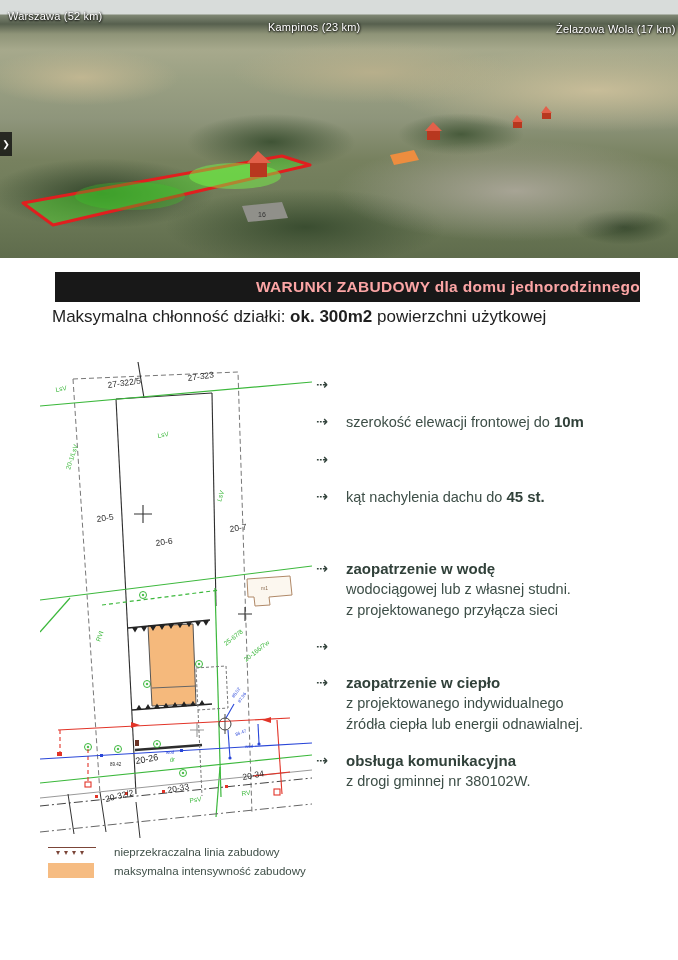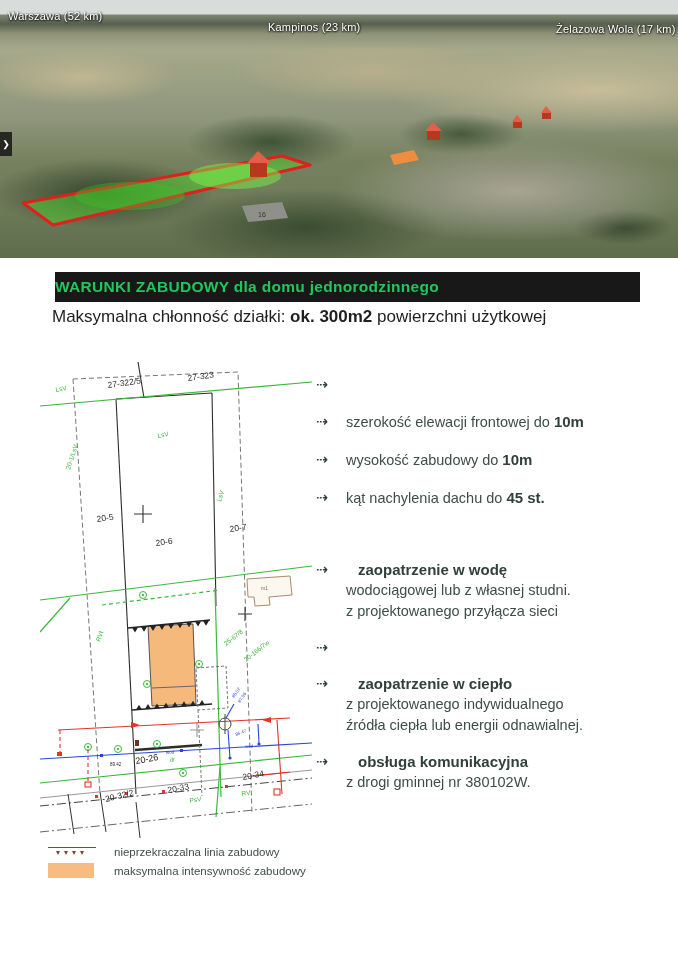--- a/index.html
+++ b/index.html
@@ -36,21 +36,21 @@
   .nav-arrow {
     position:absolute; left:0; top:132px; width:12px; height:24px;
     background:rgba(15,15,15,.8); color:#fff; font-size:9px;
     display:flex; align-items:center; justify-content:center; cursor:pointer;
   }
   .photo svg { position:absolute; top:0; left:0; }
 
   
   .banner {
     position:absolute; top:272px; left:55px; width:585px; height:30px;
-    background:#181818; color:#22c55e; text-align:left; line-height:30px;
+    background:#181818; color:#fca5a5; text-align:right; line-height:30px;
     font-size:15.5px; font-weight:700; letter-spacing:.3px;
   }
   .subtitle {
     position:absolute; top:307px; left:52px; width:600px;
     font-size:17px; color:#1f1f1f;
   }
   .subtitle b { font-weight:700; }
 
   
   .map { position:absolute; top:362px; left:40px; width:272px; height:478px; }
@@ -60,21 +60,21 @@
   .conds { position:absolute; top:374px; left:316px; width:348px; color:#3d4e47; }
   .cond { display:flex; align-items:flex-start; margin-bottom:16px; }
   .cond .arr {
     flex:0 0 30px; font-family:"DejaVu Sans", sans-serif; font-weight:700;
     font-size:14px; color:#35453e; line-height:21px;
   }
   .cond .txt { font-size:14.5px; line-height:21px; }
   .cond .txt b { font-weight:700; color:#31413a; font-size:15px; }
   .group2 { margin-top:50px; }
   .group2 .cond { margin-bottom:15px; }
-  .group2 .ttl { font-weight:700; font-size:15px; color:#31413a; line-height:21px;margin-left:12px; }
+  .group2 .ttl { font-weight:700; font-size:15px; color:#31413a; line-height:21px; }
   .group2 .line { font-size:14.5px; line-height:21px; }
 
   
   .legend { position:absolute; top:846px; left:48px; }
   .legend-row { display:flex; align-items:center; margin-bottom:5px; }
   .swatch-wrap { width:52px; margin-right:14px; display:flex; align-items:center; }
   .tri-swatch {
     width:48px; height:11px; border-top:1.5px solid #7b4538; color:#7b4538;
     font-size:8px; letter-spacing:4px; line-height:9px; text-align:center; overflow:hidden;
   }
@@ -282,21 +282,20 @@
     <div class="group1">
       <div class="cond">
         <span class="arr">⇢</span>
       </div>
       <div class="cond">
         <span class="arr">⇢</span>
         <div class="txt"><span>szerokość elewacji frontowej do </span><b>10m</b></div>
       </div>
       <div class="cond">
         <span class="arr">⇢</span>
-        <div class="txt"><span>wysokość zabudowy do </span><b>10m</b></div>
       </div>
       <div class="cond">
         <span class="arr">⇢</span>
         <div class="txt"><span>kąt nachylenia dachu do </span><b>45 st.</b></div>
       </div>
     </div>
 
     <div class="group2">
       <div class="cond">
         <span class="arr">⇢</span>

